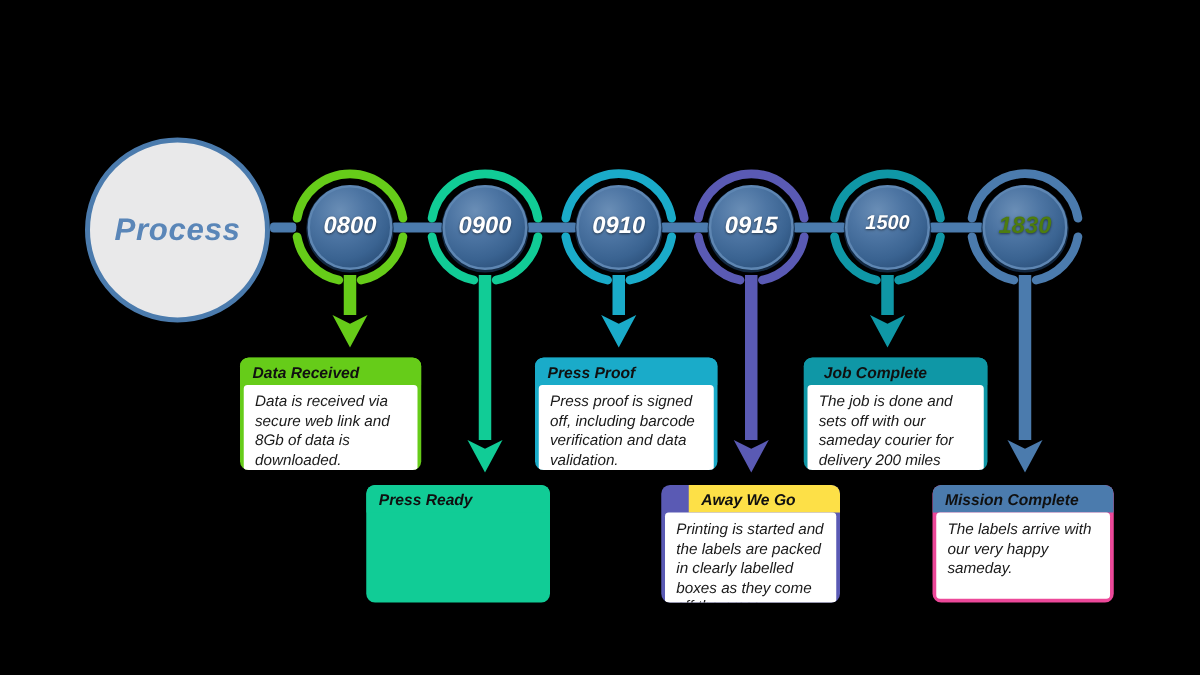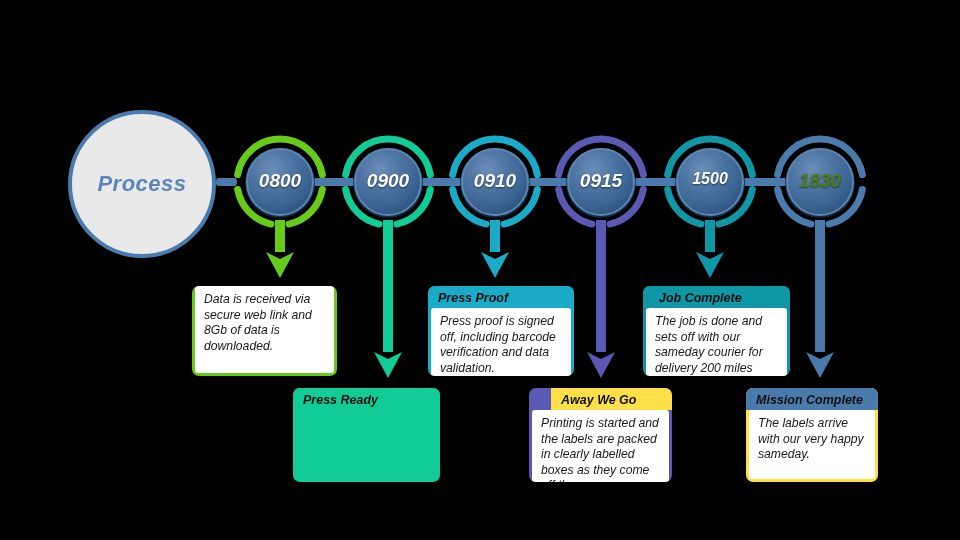--- a/index.html
+++ b/index.html
@@ -20,21 +20,21 @@
 
   .process-circle{
     position:absolute;
     border-radius:50%;
     background:#e9e9ea;
     border:4px solid #4b7bad;
     box-sizing:border-box;
     display:flex;align-items:center;justify-content:center;
   }
   .process-label{
-    font-size:22px;font-weight:bold;font-style:italic;
+    font-size:25px;font-weight:bold;font-style:italic;
     color:#5a86b8;
     letter-spacing:0.5px;
   }
 
   
   .callout{
     position:absolute;
     box-sizing:border-box;
     border-radius:7px;
     overflow:hidden;
@@ -173,36 +173,37 @@
   <div id="nodes-layer">
       <div class="node-label" style="position: absolute; left: 240px; top: 170px; width: 80px; text-align: center; font-size: 19px; color: rgb(255, 255, 255);">0800</div>
       <div class="node-label" style="position: absolute; left: 348px; top: 170px; width: 80px; text-align: center; font-size: 19px; color: rgb(255, 255, 255);">0900</div>
       <div class="node-label" style="position: absolute; left: 455px; top: 170px; width: 80px; text-align: center; font-size: 19px; color: rgb(255, 255, 255);">0910</div>
       <div class="node-label" style="position: absolute; left: 561px; top: 170px; width: 80px; text-align: center; font-size: 19px; color: rgb(255, 255, 255);">0915</div>
       <div class="node-label" style="position: absolute; left: 670px; top: 170px; width: 80px; text-align: center; font-size: 16px; color: rgb(255, 255, 255);">1500</div>
       <div class="node-label" style="position: absolute; left: 780px; top: 170px; width: 80px; text-align: center; font-size: 19px; color: #4d7c0f;">1830</div>
     </div>
   <div id="callouts-layer">
       <div class="callout" style="left: 192px; top: 286px; width: 145px; height: 90px; background: rgb(102, 204, 25);">
+        <div class="callout-head" style="background: rgb(102, 204, 25);">Data Received</div>
         <div class="callout-body">Data is received via secure web link and 8Gb of data is downloaded.</div>
       </div>
       <div class="callout" style="left: 293px; top: 388px; width: 147px; height: 94px; background: rgb(17, 204, 150);">
         <div class="callout-head" style="background: rgb(17, 204, 150);">Press Ready</div>
       </div>
       <div class="callout" style="left: 428px; top: 286px; width: 146px; height: 90px; background: rgb(26, 171, 201);">
         <div class="callout-head" style="background: rgb(26, 171, 201);">Press Proof</div>
         <div class="callout-body">Press proof is signed off, including barcode verification and data validation.</div>
       </div>
       <div class="callout" style="left: 529px; top: 388px; width: 143px; height: 94px; background: rgb(90, 90, 180);">
         <div class="callout-head" style="background: #fde047; margin-left: 22px;">Away We Go</div>
         <div class="callout-body">Printing is started and the labels are packed in clearly labelled boxes as they come off the press.</div>
       </div>
       <div class="callout" style="left: 643px; top: 286px; width: 147px; height: 90px; background: rgb(15, 151, 166);">
         <div class="callout-head" style="background: rgb(15, 151, 166); padding-left: 16px;">Job Complete</div>
         <div class="callout-body">The job is done and sets off with our sameday courier for delivery 200 miles away.</div>
       </div>
-      <div class="callout" style="left: 746px; top: 388px; width: 132px; height: 94px; background: #fde047;">
+      <div class="callout" style="left: 746px; top: 388px; width: 145px; height: 94px; background: #ec4899;">
         <div class="callout-head" style="background: rgb(75, 123, 173);">Mission Complete</div>
         <div class="callout-body">The labels arrive with our very happy sameday.</div>
       </div>
     </div>
 
 </div>
 
 </body></html>

